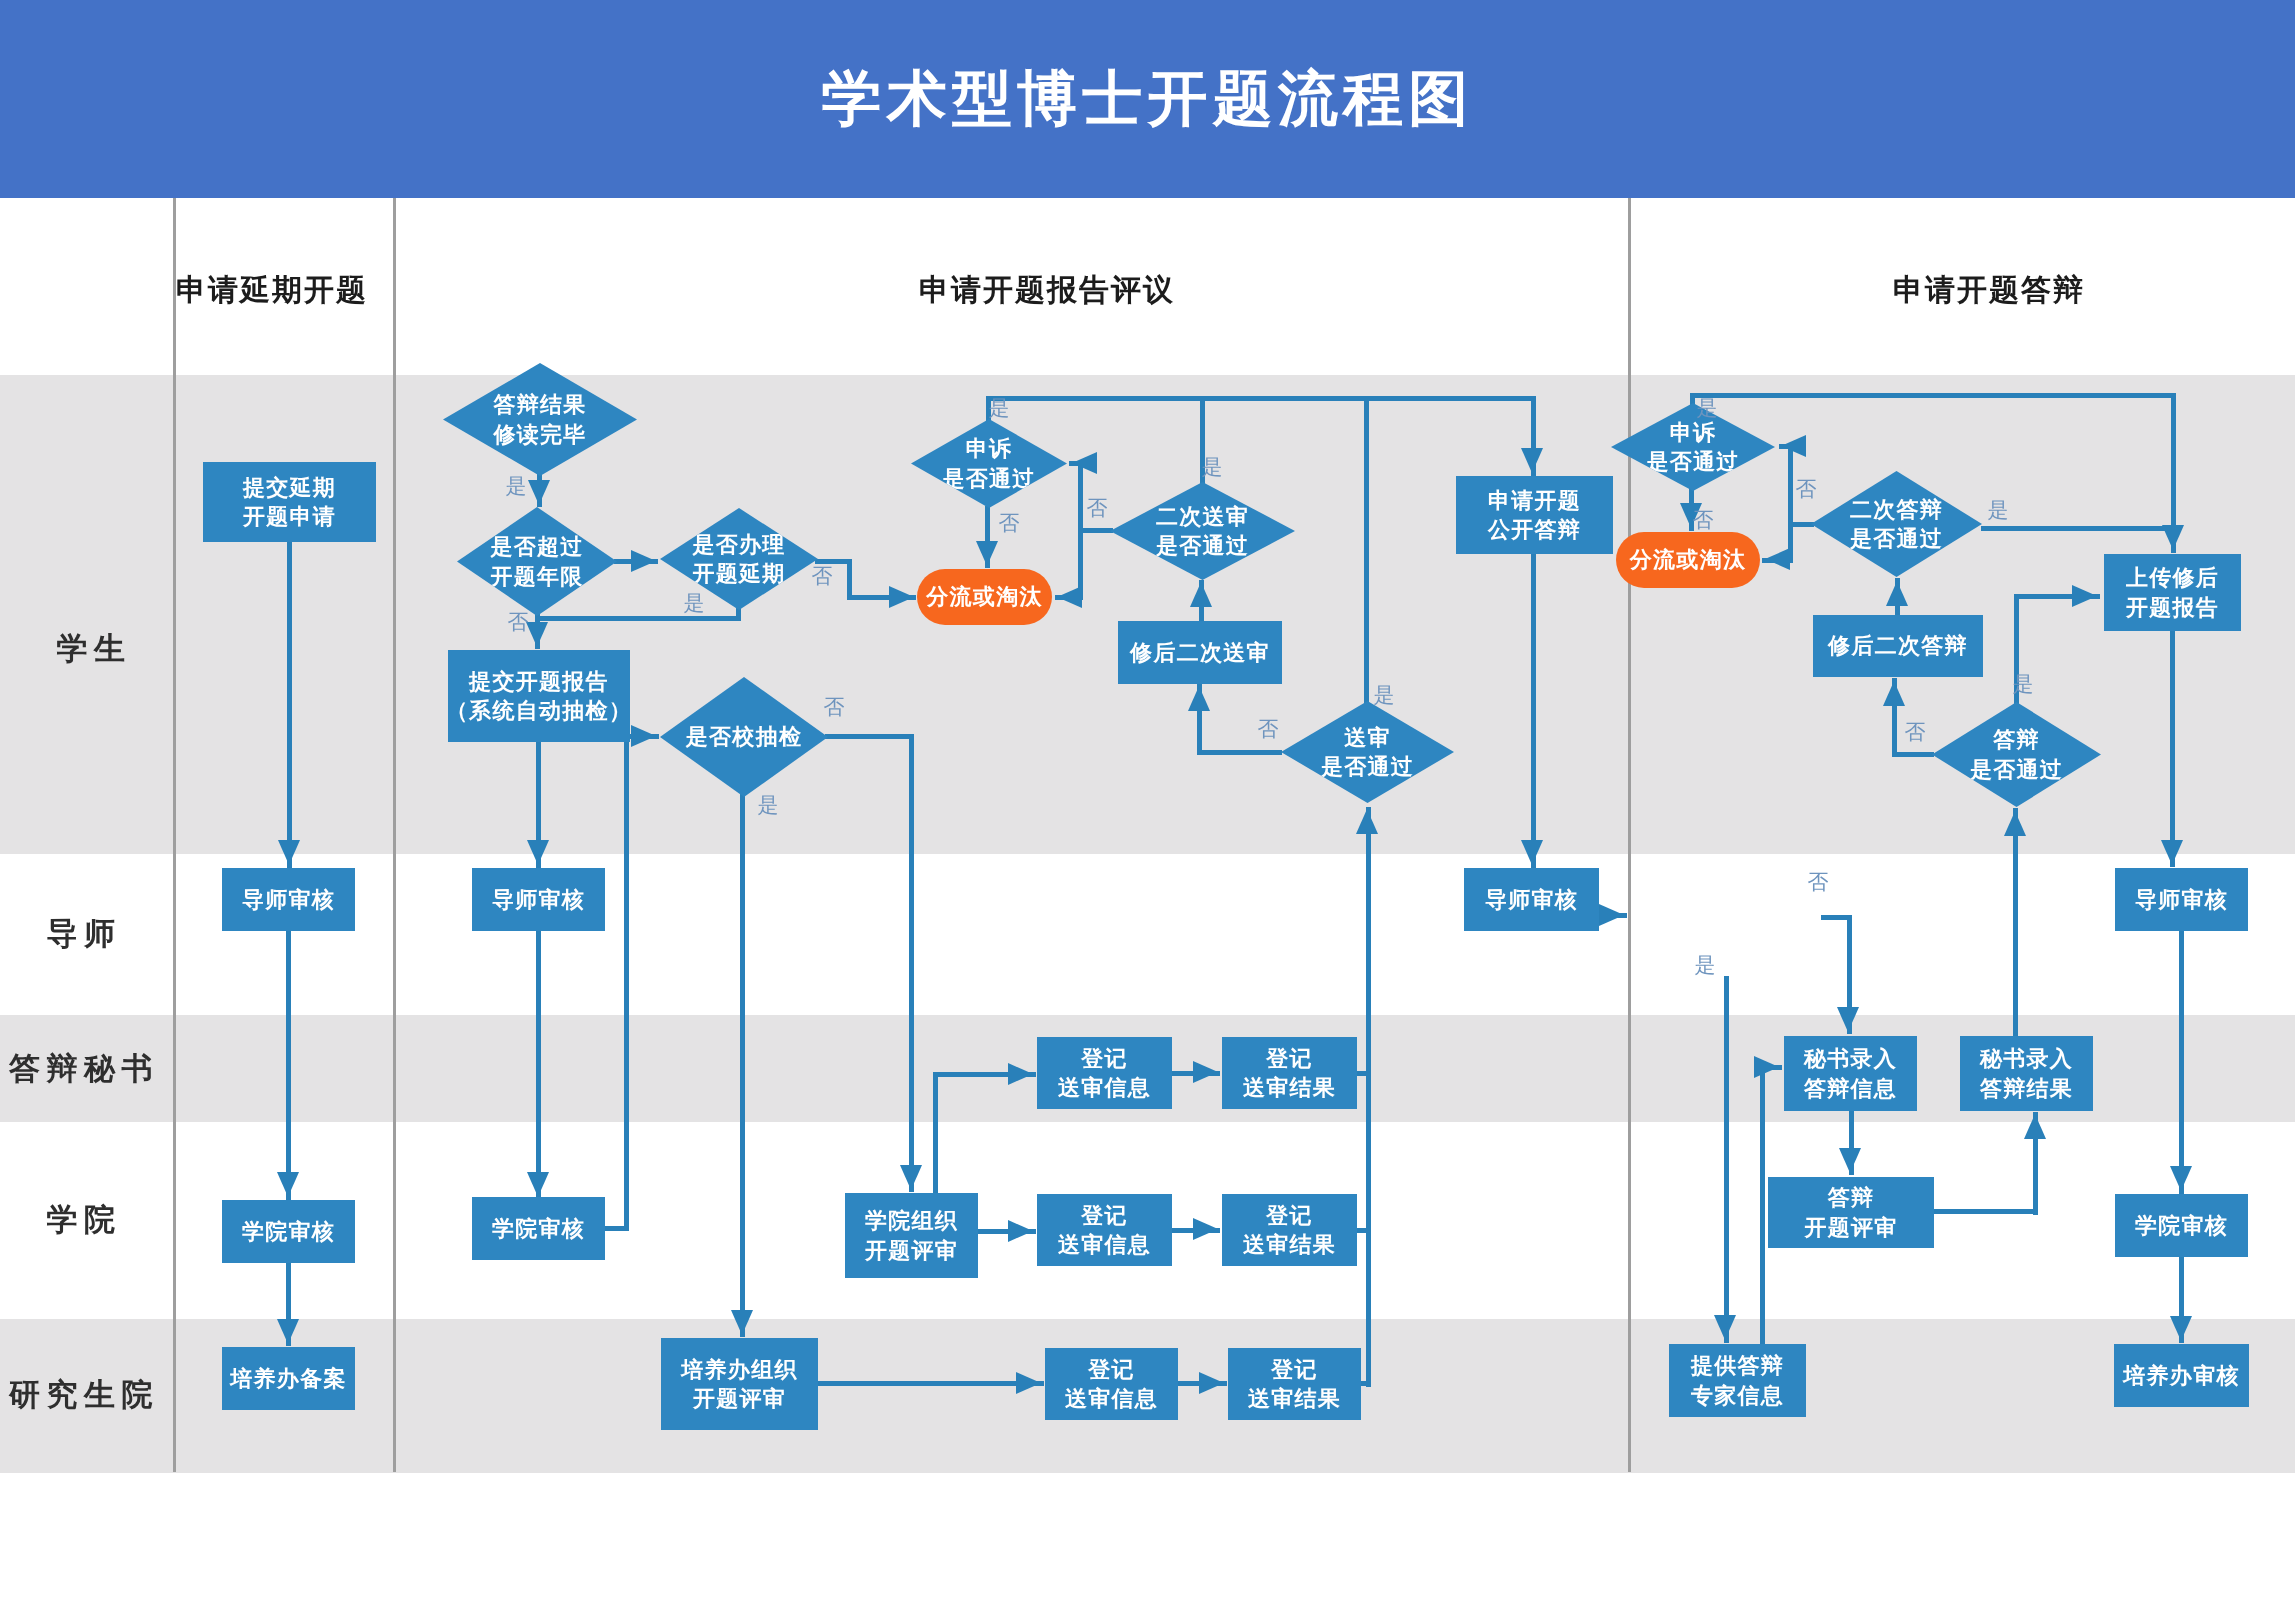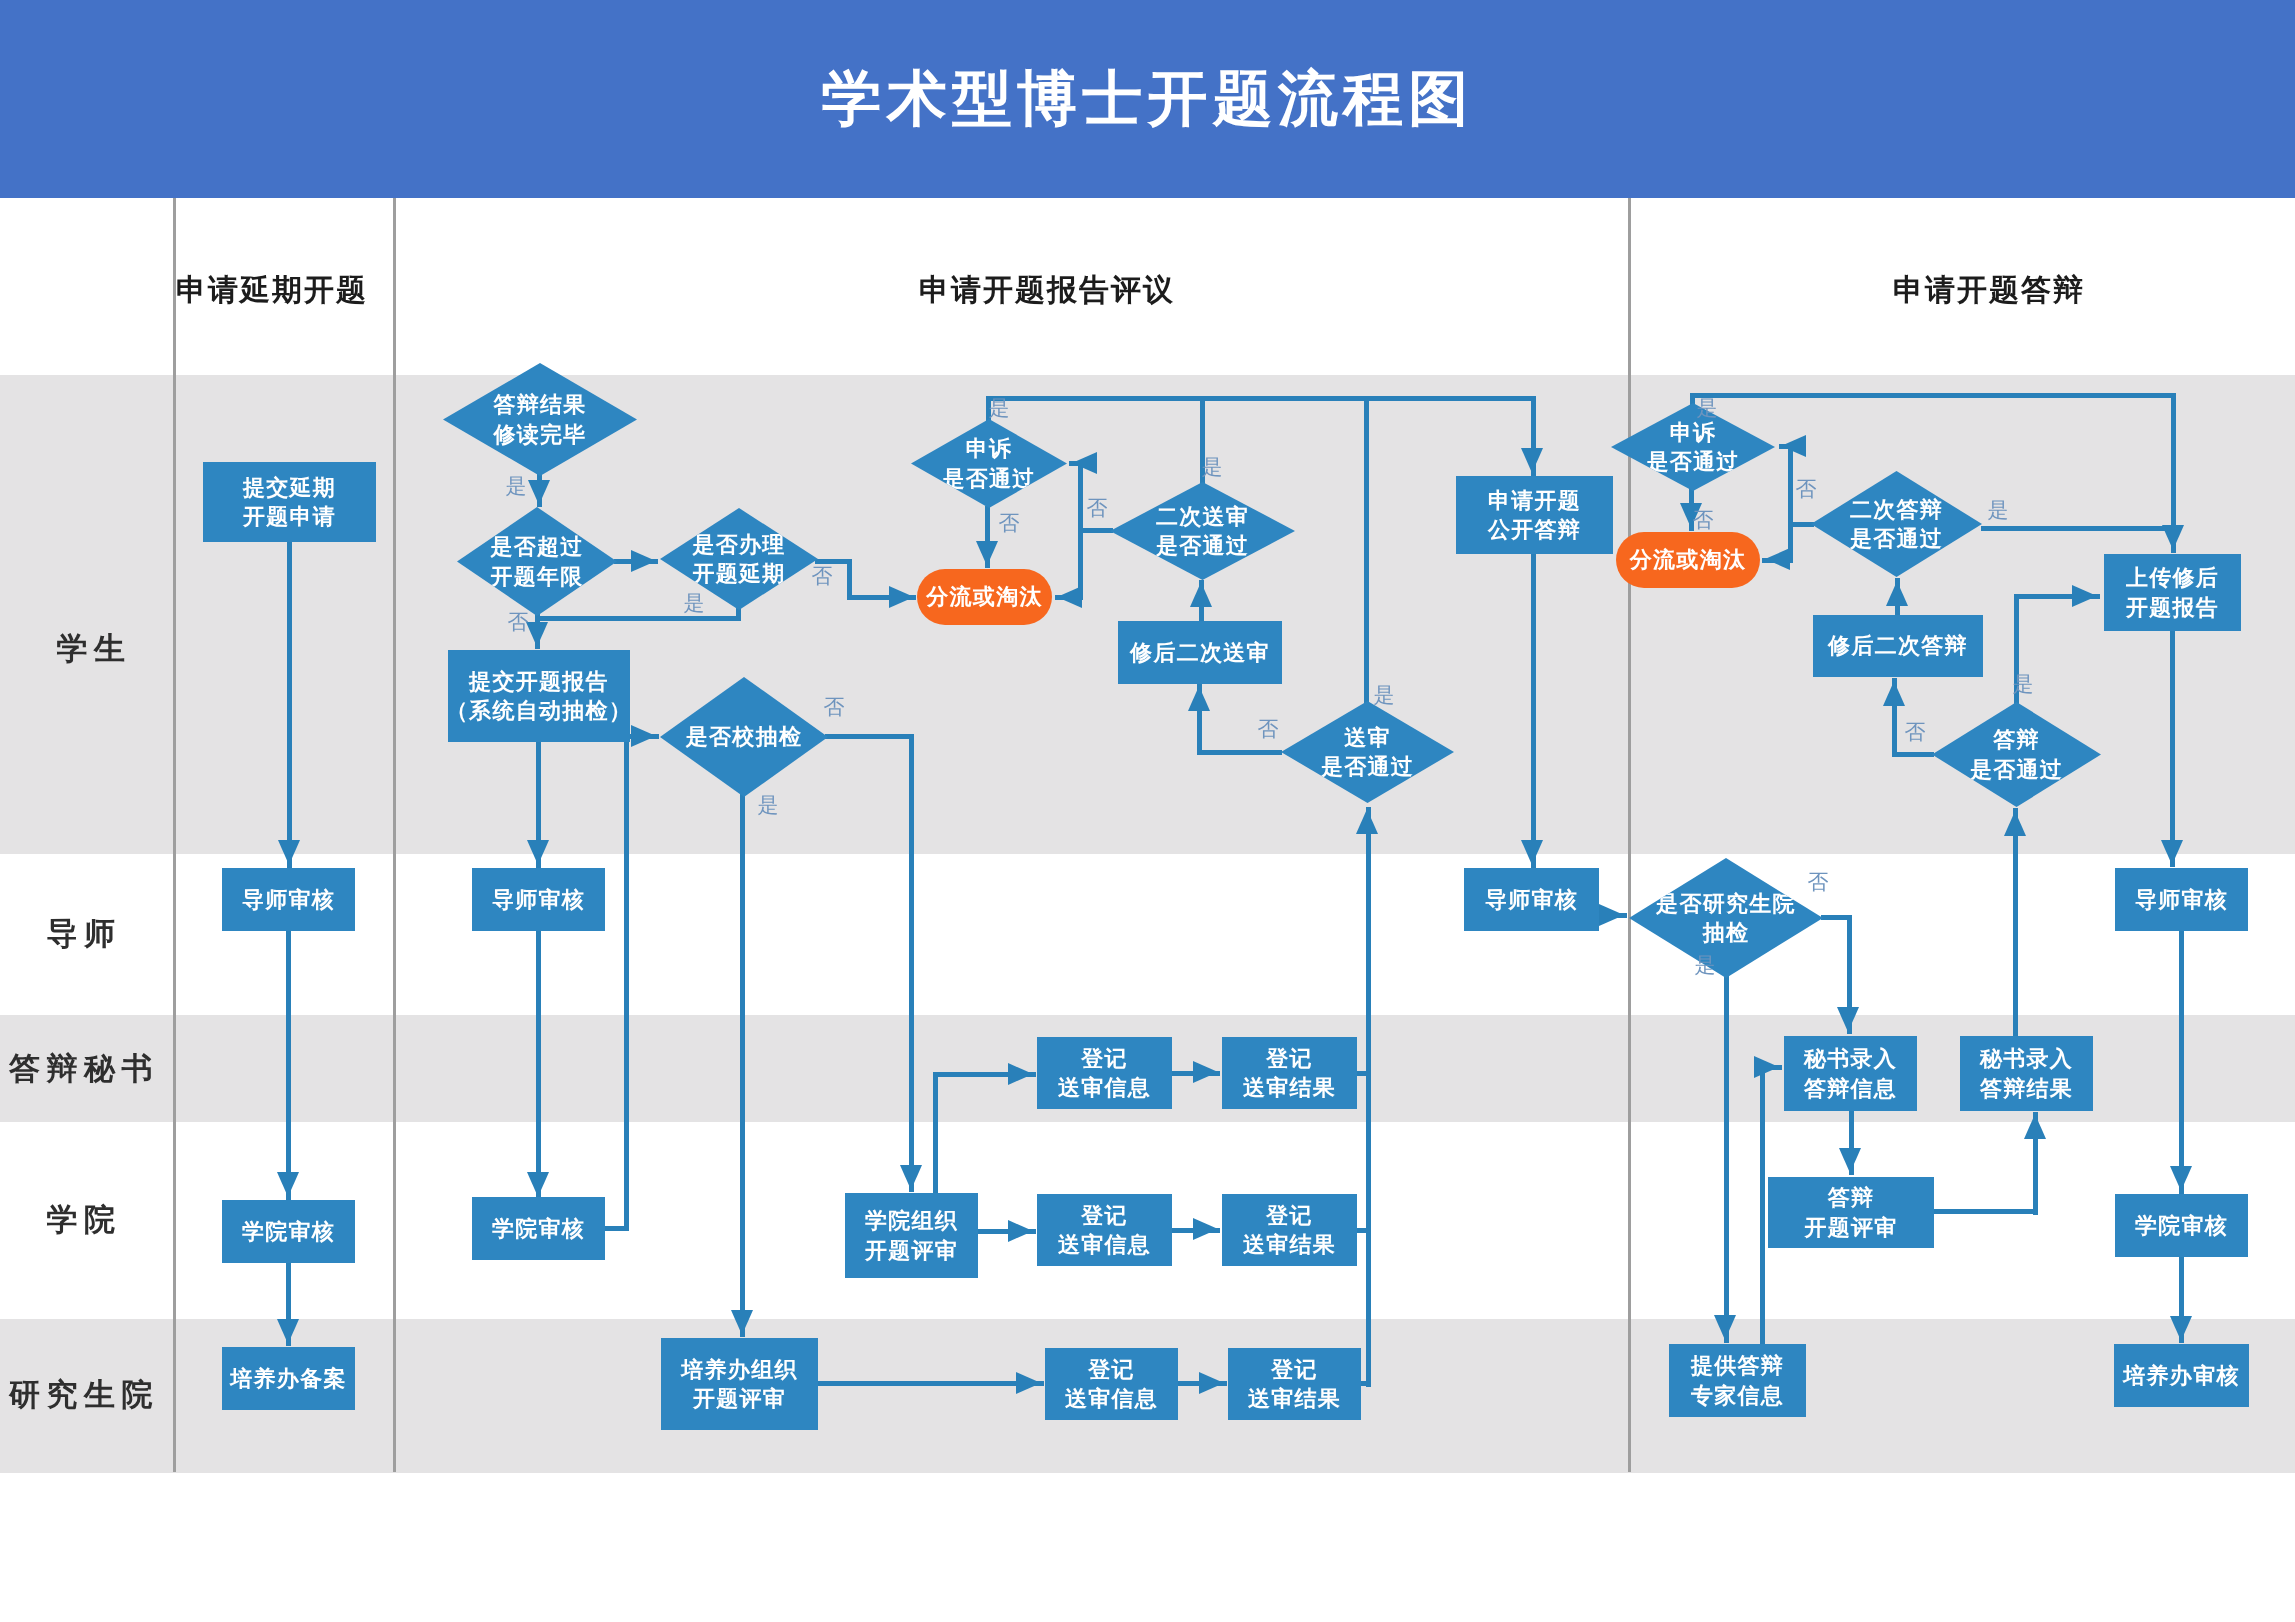--- a/index.html
+++ b/index.html
@@ -227,24 +227,20 @@
     </div>
     <div class="node rect" style="left: 222px; top: 868px; width: 133px; height: 63px; background: rgb(46, 134, 193);">
       <div class="ln">导师审核</div>
     </div>
     <div class="node rect" style="left: 472px; top: 868px; width: 133px; height: 63px; background: rgb(46, 134, 193);">
       <div class="ln">导师审核</div>
     </div>
     <div class="node rect" style="left: 1464px; top: 868px; width: 135px; height: 63px; background: rgb(46, 134, 193);">
       <div class="ln">导师审核</div>
     </div>
-    <div class="node diamond" style="left: 1629px; top: 858px; width: 194px; height: 120px; background: rgb(46, 134, 193);">
-      <div class="ln">是否研究生院</div>
-      <div class="ln">抽检</div>
-    </div>
     <div class="node rect" style="left: 2115px; top: 868px; width: 133px; height: 63px; background: rgb(46, 134, 193);">
       <div class="ln">导师审核</div>
     </div>
     <div class="node rect" style="left: 1037px; top: 1037px; width: 135px; height: 72px; background: rgb(46, 134, 193);">
       <div class="ln">登记</div>
       <div class="ln">送审信息</div>
     </div>
     <div class="node rect" style="left: 1222px; top: 1037px; width: 135px; height: 72px; background: rgb(46, 134, 193);">
       <div class="ln">登记</div>
       <div class="ln">送审结果</div>

